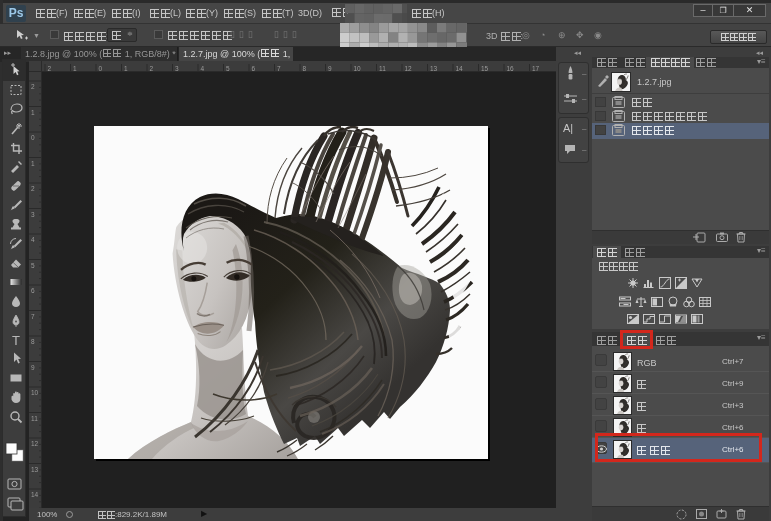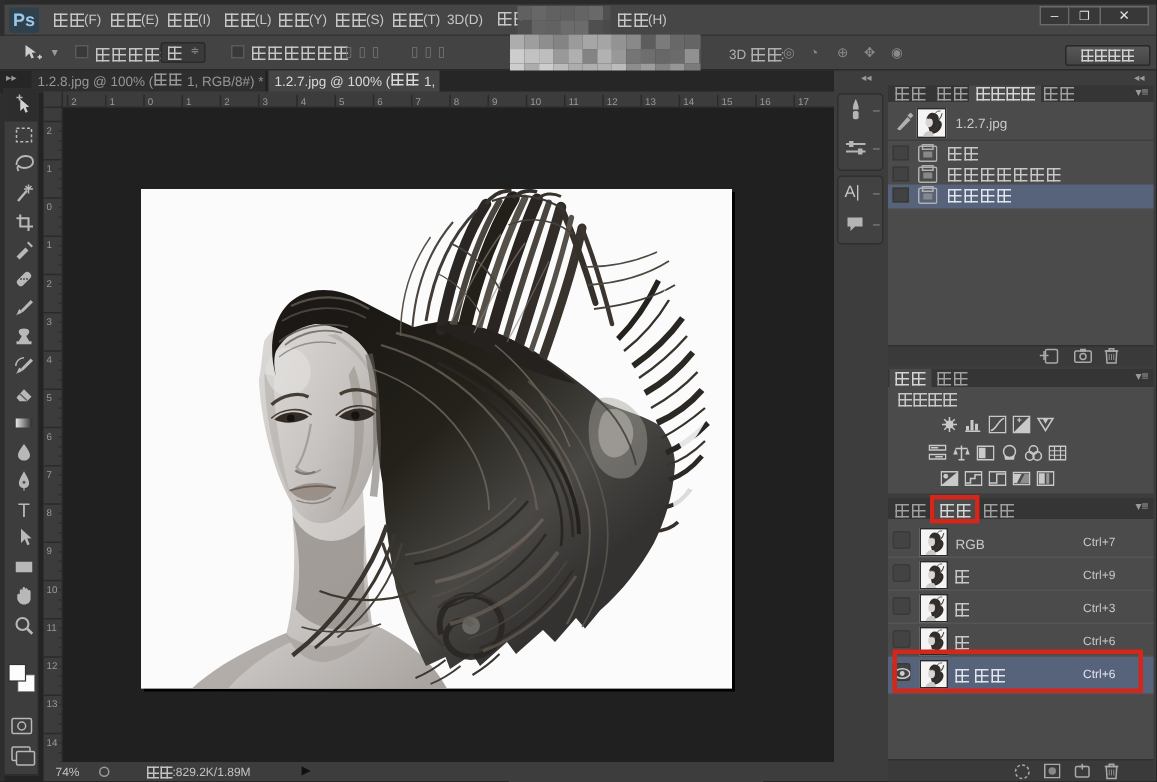--- a/index.html
+++ b/index.html
@@ -601,21 +601,21 @@
 <path d="M101 186 C104 189 110 190 114 188" fill="none" stroke="#7e766f" stroke-width="1.4"></path>
 <path d="M96 199 C104 194 119 194 127 200 C119 209 104 210 96 199 Z" fill="#9a9088"></path>
 <path d="M96 199 C106 197 117 197 127 200" fill="none" stroke="#6b625b" stroke-width="1.1"></path>
 <path d="M100 206 C108 210 117 210 123 206" fill="none" stroke="#8d847c" stroke-width="1"></path>
 </g>
 </g>
 </svg>
 </div>
 
 <div class="abs" style="left:29px;top:508px;width:527px;height:13px;background:#3d3d3d;color:#c2c2c2;font-size:8px;">
- <span class="abs" style="left:8px;top:2px;">74%</span>
+ <span class="abs" style="left:8px;top:2px;">100%</span>
  <span class="abs" style="left:37px;top:3px;width:7px;height:7px;border:1px solid #9a9a9a;border-radius:50%;"></span>
  <span class="abs row" style="left:69px;top:2px;"><i class="z z8"></i><i class="z z8" style="margin-left:1px;"></i>:829.2K/1.89M</span>
  <span class="abs" style="left:172px;top:1px;color:#111;">▶</span>
 </div>
 
 <div class="abs" style="left:556px;top:47px;width:36px;height:474px;background:#3d3d3d;"></div>
 <div class="abs" style="left:574px;top:49px;width:14px;height:8px;color:#9a9a9a;font-size:7px;line-height:8px;">◂◂</div>
 <div id="dock">
     <div class="abs" style="left:558px;top:62px;width:31px;height:52px;background:#424242;border:1px solid #2f2f2f;border-radius:3px;"></div>
 <div class="abs" style="left:558px;top:117px;width:31px;height:46px;background:#424242;border:1px solid #2f2f2f;border-radius:3px;"></div>

